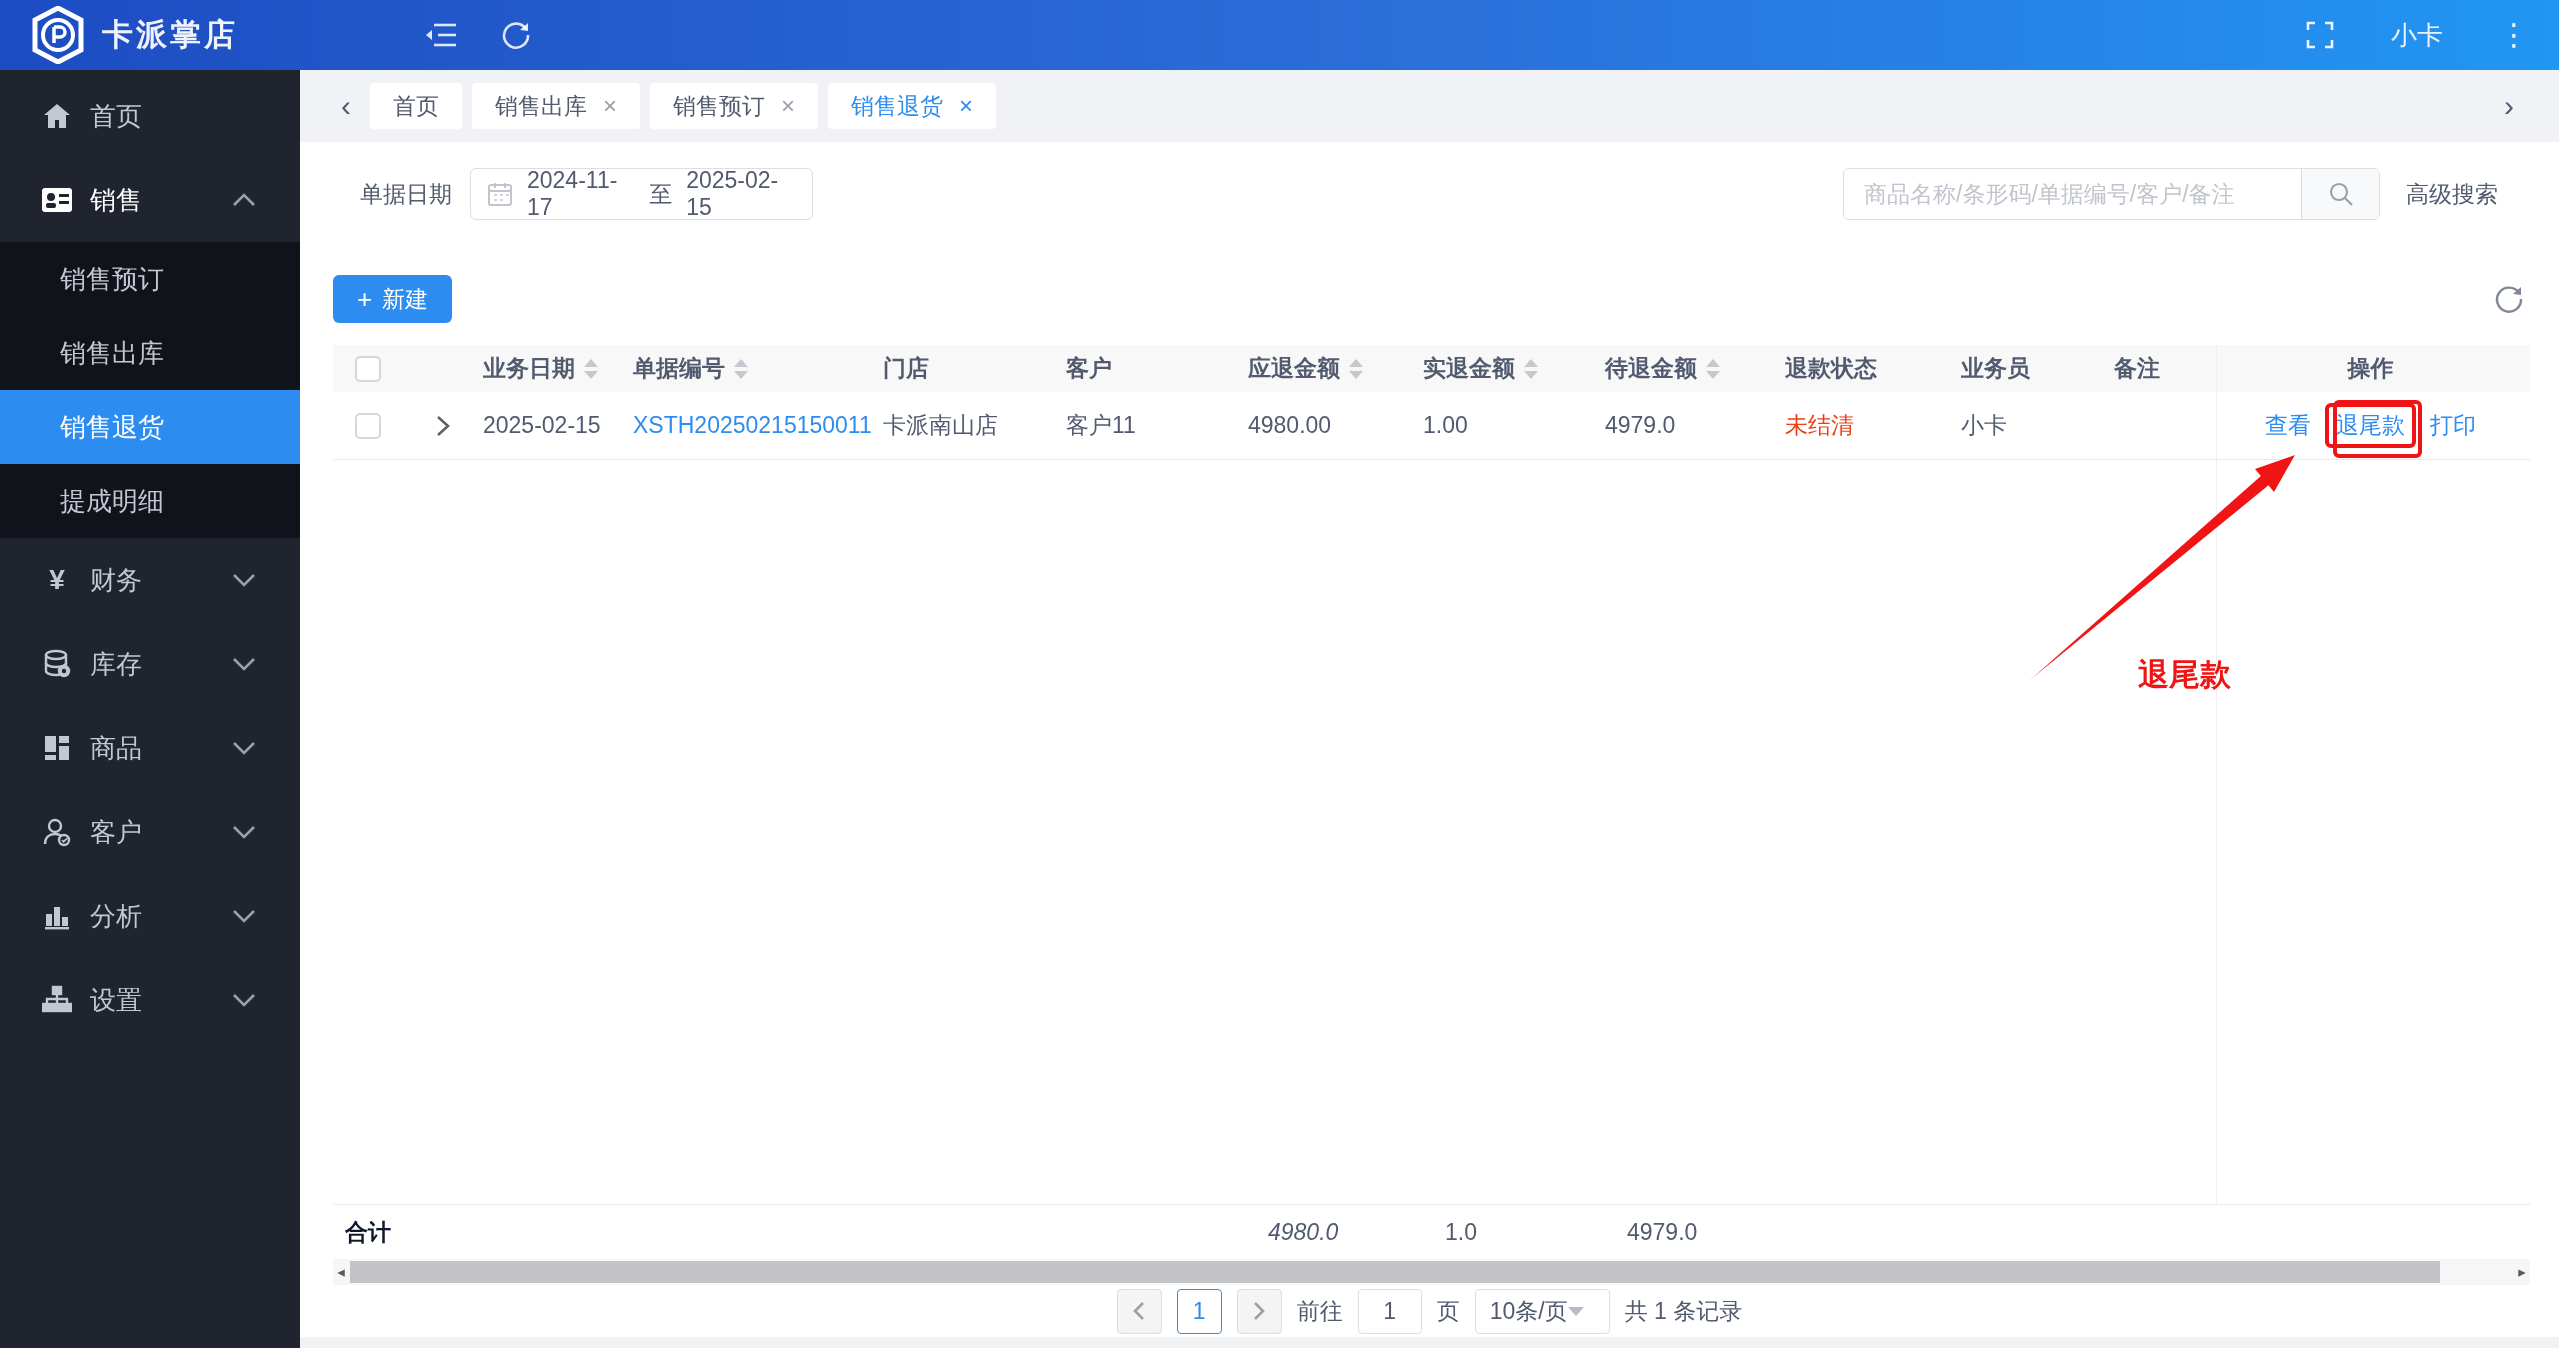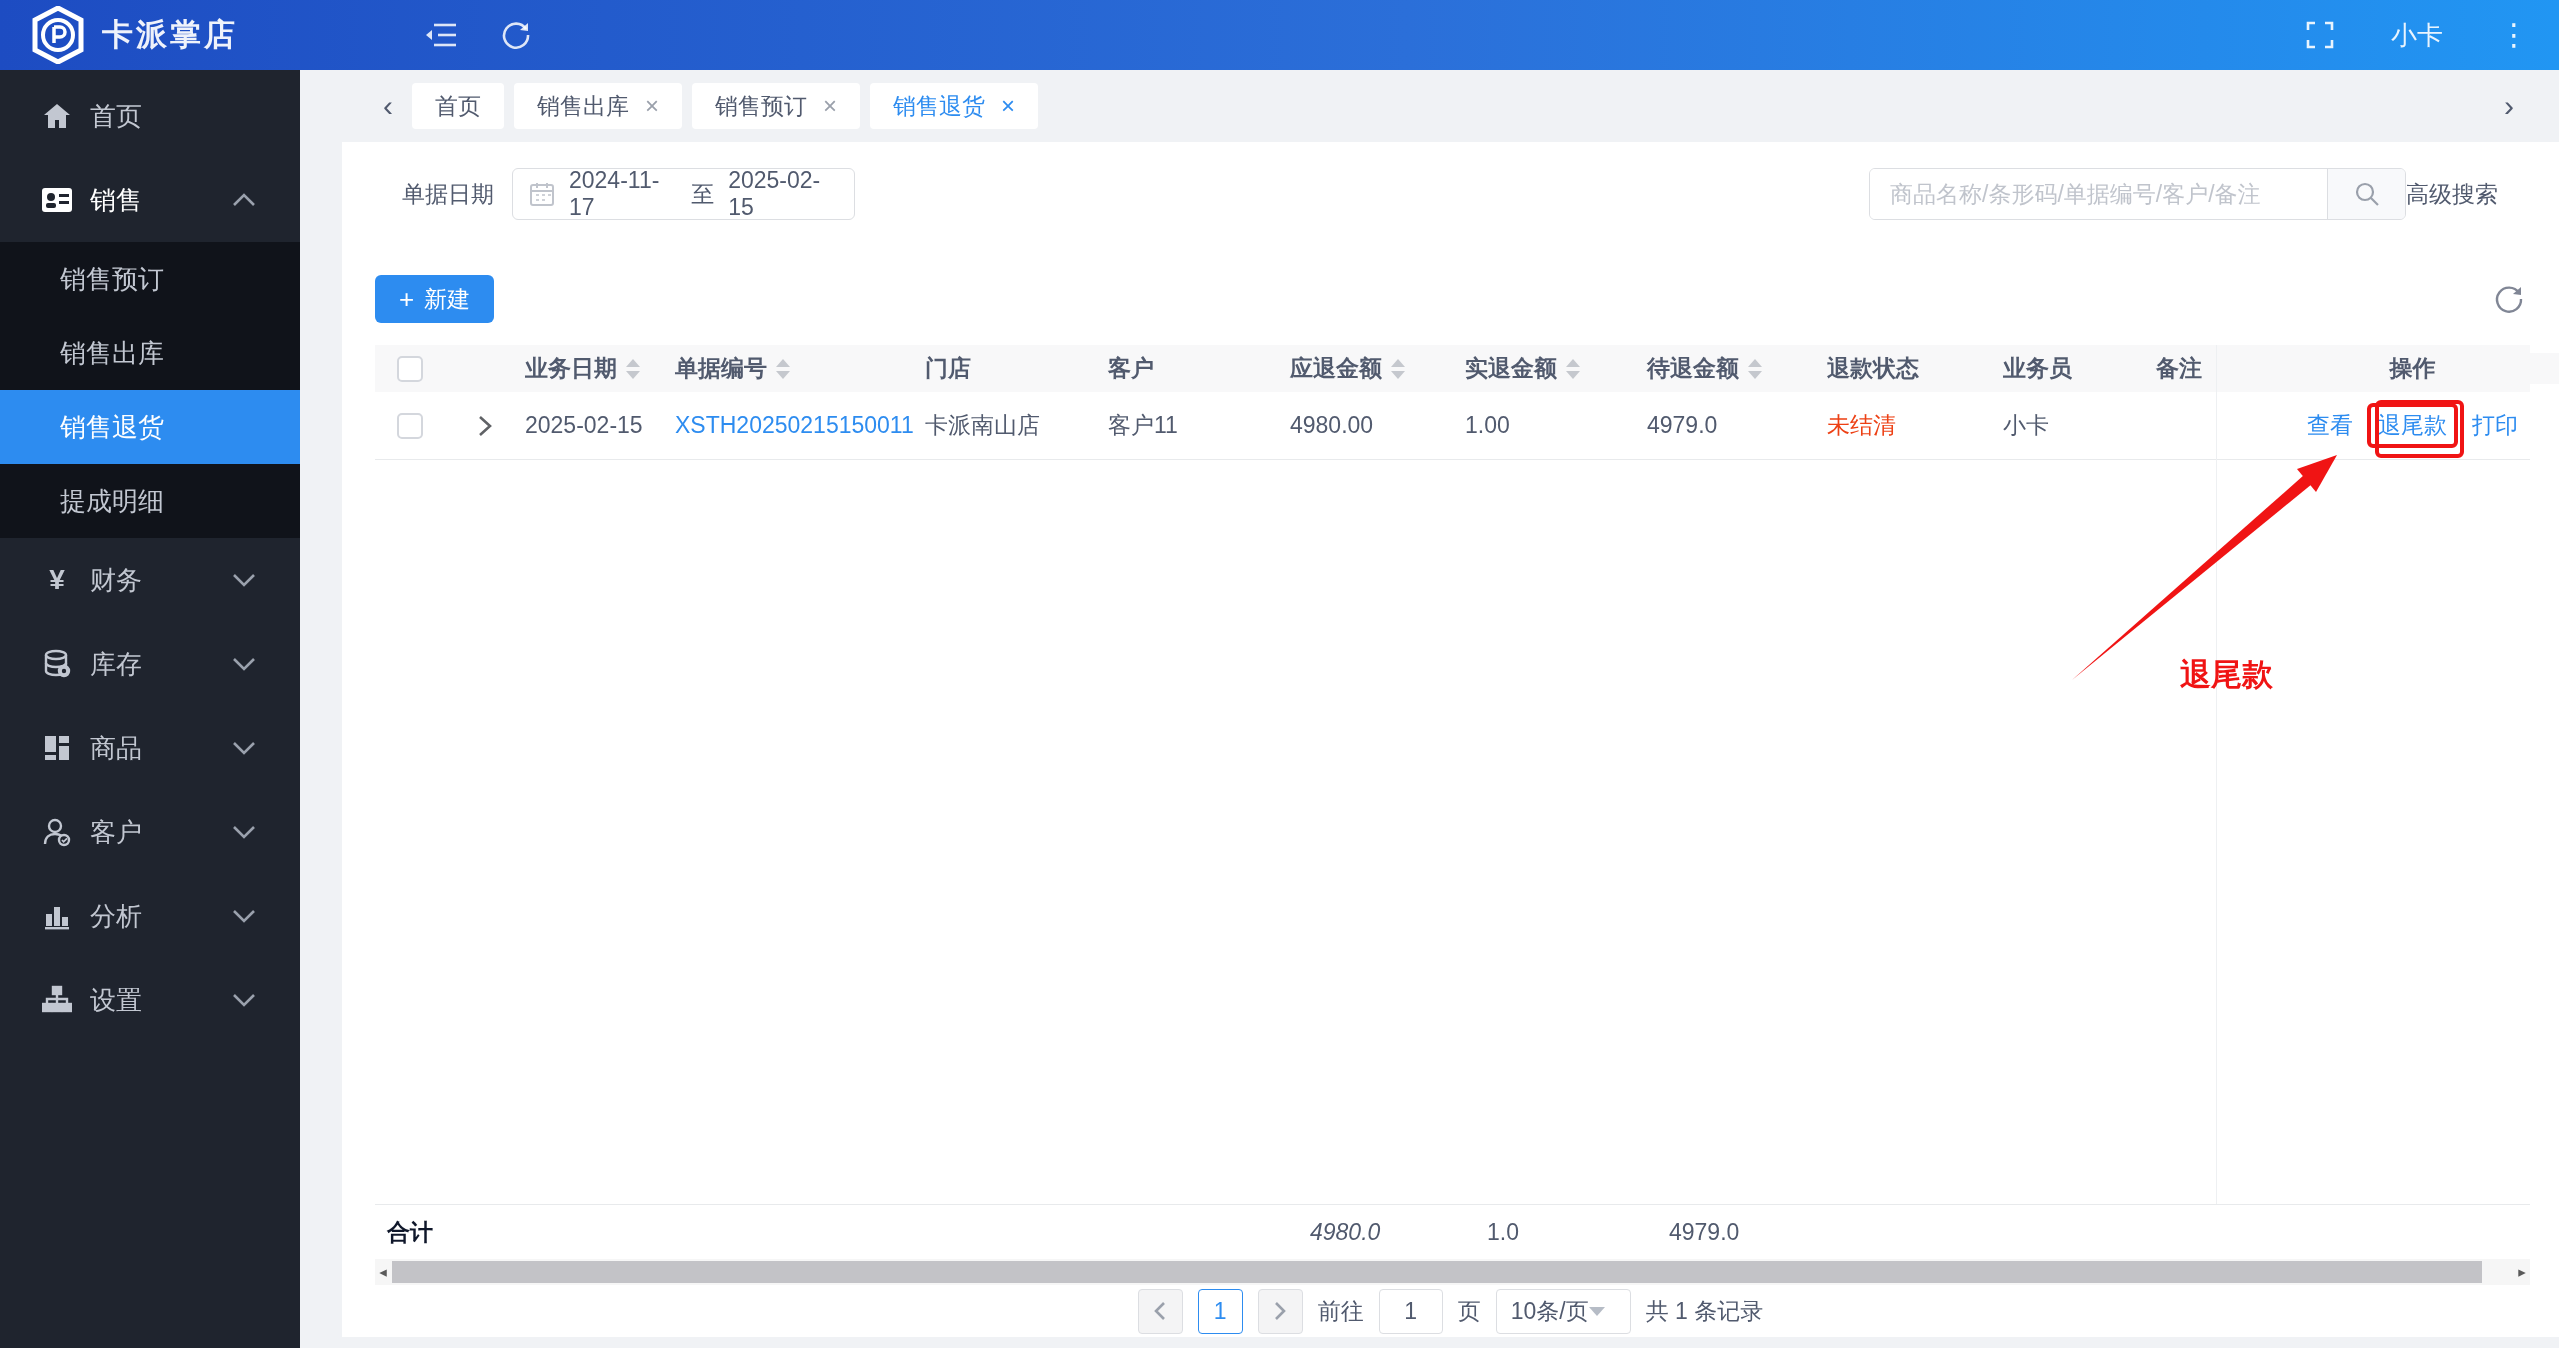--- a/index.html
+++ b/index.html
@@ -14,21 +14,21 @@
   .topbar { height:70px; flex:none; display:flex; align-items:center; padding:0 30px;
     background:linear-gradient(90deg,#1d4cc2 0%, #2b6fd9 55%, #2196f3 100%); color:#fff; }
   .logo { width:56px; height:58px; display:flex; align-items:center; justify-content:center; }
   .brand { font-size:31px; font-weight:bold; letter-spacing:3px; margin-left:16px; color:rgba(255,255,255,.93); }
   .topbar-icons { margin-left:186px; display:flex; align-items:center; gap:42px; color:rgba(255,255,255,.85); }
   .topbar-right { margin-left:auto; display:flex; align-items:center; gap:56px; color:rgba(255,255,255,.9); }
   .topbar-user { font-size:26px; }
   .v-dots { font-size:30px; line-height:1; color:rgba(255,255,255,.9); }
 
   
-  .cols { flex:1; display:flex; min-height:0;gap:42px; }
+  .cols { flex:1; display:flex; min-height:0; }
   .sidebar { width:300px; flex:none; background:#1f242e; padding-top:4px; overflow:hidden; }
   .side-item { height:84px; display:flex; align-items:center; padding:0 44px 0 40px;
     color:#c2c7d1; font-size:26px; cursor:pointer; }
   .side-item .icon { width:34px; margin-right:16px; display:flex; justify-content:center; color:#c2c7d1; }
   .side-item .chev { margin-left:auto; display:flex; color:#9aa1ad; }
   .side-item.active-parent { color:#fff; }
   .yen { font-size:28px; font-weight:bold; }
   .submenu { background:#10131a; }
   .sub-item { height:74px; display:flex; align-items:center; padding-left:60px; color:#c2c7d1; font-size:26px; cursor:pointer; }
   .sub-item.active { background:#2d8cf0; color:#fff; }
@@ -52,21 +52,21 @@
   .filter-row { display:flex; align-items:center; margin:26px 61px 0 60px; height:52px; flex:none; }
   .filter-label { font-size:23px; color:#515a6e; margin-right:18px; }
   .date-input { width:343px; height:52px; border:1px solid #dcdee2; border-radius:6px; background:#fff;
     display:flex; align-items:center; padding:0 16px; gap:14px; font-size:23px; color:#515a6e; cursor:pointer; }
   .filter-right { margin-left:auto; display:flex; align-items:center; }
   .search-group { display:flex; width:537px; height:52px; border:1px solid #dcdee2; border-radius:6px; overflow:hidden; background:#fff; }
   .search-input { flex:1; border:none; outline:none; padding:0 20px; font-size:23px; color:#a16207; background:#fff; }
   .search-input::placeholder { color:#c0c4cc; }
   .search-btn { width:78px; flex:none; background:#f8f9fb; border-left:1px solid #dcdee2;
     display:flex; align-items:center; justify-content:center; cursor:pointer; }
-  .advanced { font-size:23px; color:#515a6e; cursor:pointer; white-space:nowrap; }
+  .advanced { font-size:23px; color:#515a6e; margin-left:26px; cursor:pointer; white-space:nowrap; }
 
   .toolbar-row { display:flex; align-items:center; margin:55px 34px 0 33px; height:48px; flex:none; }
   .btn-new { min-width:119px; height:48px; background:#2d8cf0; color:#fff; font-size:23px; border:none;
     border-radius:6px; display:flex; align-items:center; justify-content:center; gap:10px; cursor:pointer; padding:0 20px; }
   .btn-new .plus { font-size:26px; line-height:1; }
   .toolbar-refresh { margin-left:auto; color:#808695; display:flex; cursor:pointer; }
 
   
   .table { margin:22px 29px 0 33px; font-size:23px; position:relative; flex:none; }
   .tr { display:flex; align-items:center; }

